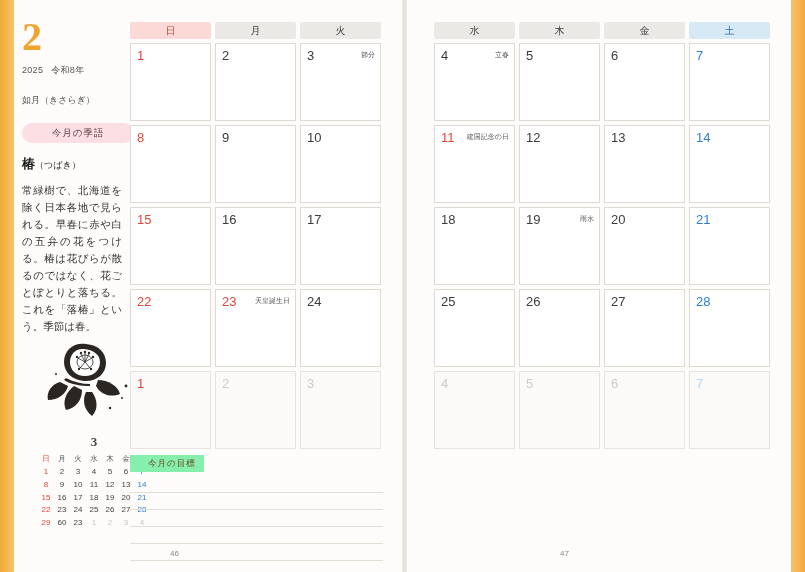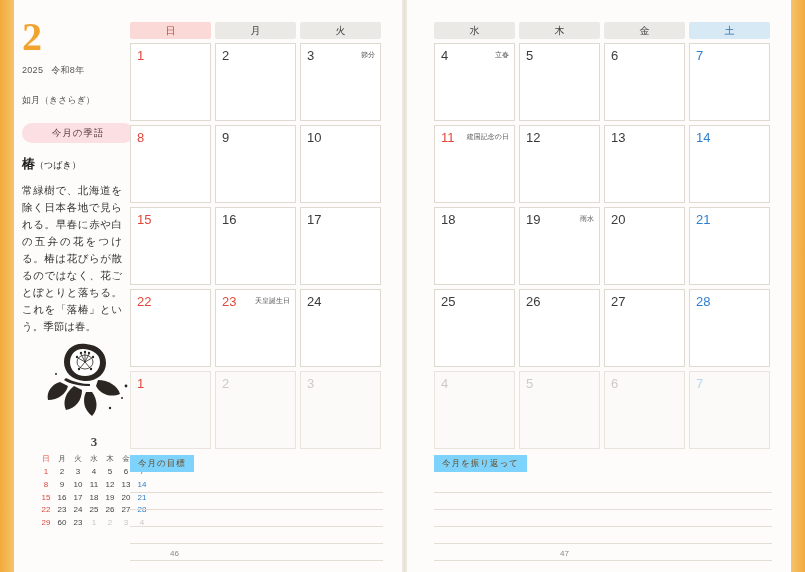--- a/index.html
+++ b/index.html
@@ -133,24 +133,24 @@
     position: absolute; right: 5px; top: 6px;
     font-size: 7px; color: #555;
   }
 
   
   .memo { position: absolute; }
   .memo.left { left: 130px; top: 452px; width: 253px; }
   .memo.right { left: 434px; top: 452px; width: 338px; }
   .memo-label {
     display: inline-block;
-    background: #7dd3fc;
+    background: #86efac;
     color: #6a4a22;
     font-size: 8.5px;
-    padding: 3px 8px 2px 8px;
+    padding: 3px 8px 2px 18px;
     letter-spacing: 1px;
   }
   .memo .lines { margin-top: 4px; }
   .memo .line { border-bottom: 1px solid #e2ded6; height: 17px; }
 
   .folio {
     position: absolute; bottom: 14px; font-size: 8px; color: #8d8a84;
     text-align: left; width: 60px;
   }
   .folio.left { left: 170px; }
@@ -463,26 +463,16 @@
     <div class="memo-label">今月の目標</div>
     <div class="lines">
       <div class="line"></div>
       <div class="line"></div>
       <div class="line"></div>
       <div class="line"></div>
       <div class="line"></div>
     </div>
   </div>
 
-  <div class="memo right">
-    <div class="memo-label">今月を振り返って</div>
-    <div class="lines">
-      <div class="line"></div>
-      <div class="line"></div>
-      <div class="line"></div>
-      <div class="line"></div>
-      <div class="line"></div>
-    </div>
-  </div>
 
   <div class="folio left">46</div>
   <div class="folio right">47</div>
 </div>
 
 </body></html>

